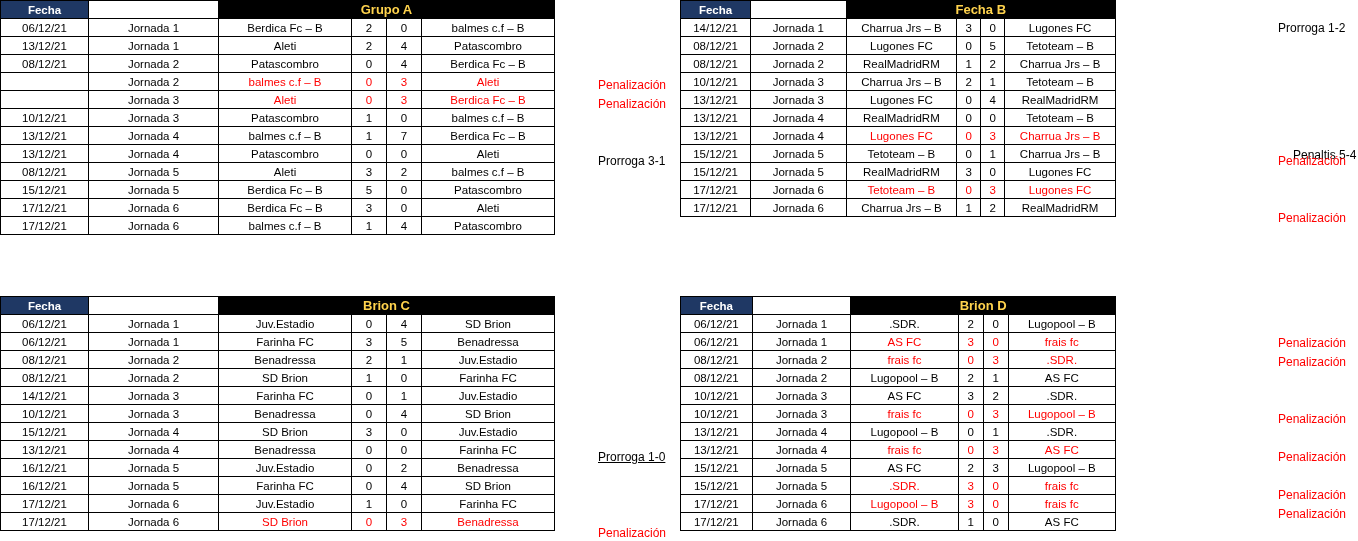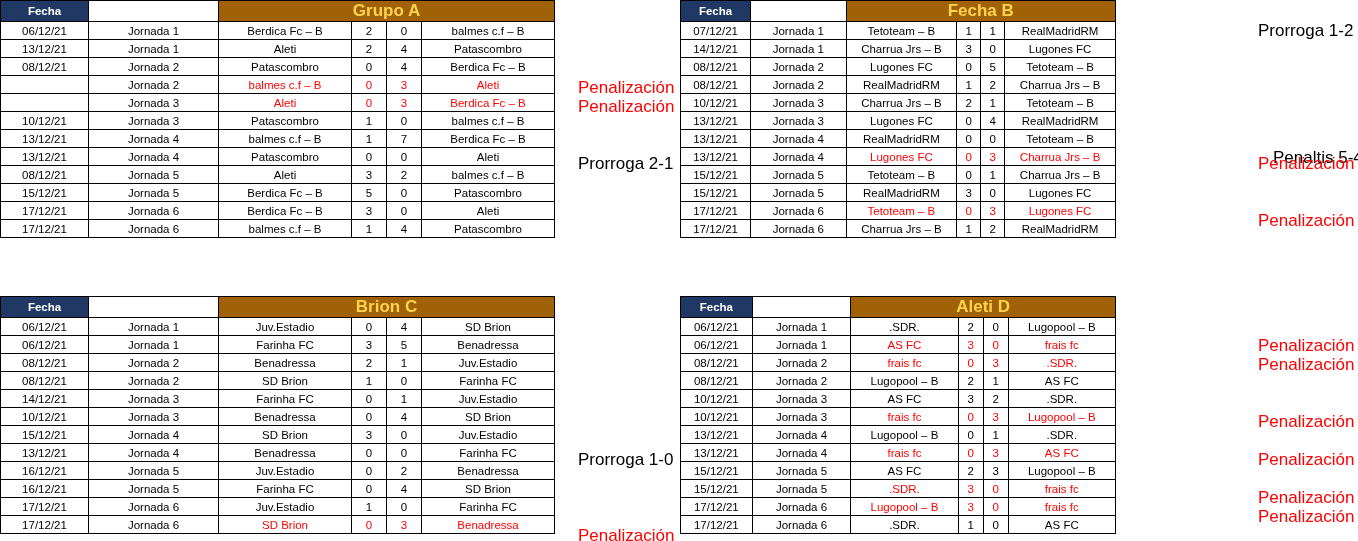--- a/index.html
+++ b/index.html
@@ -38,42 +38,43 @@
   }
   td.nob {
     border: none;
   }
   td.fecha-h {
     background: #1f3864;
     color: #ffffff;
     font-weight: bold;
   }
   td.title {
-    background: #a16207;
+    background: #000000;
     color: #ffd34d;
     font-weight: bold;
-    font-size: 17px;
+    font-size: 13px;
   }
   td.jornada {
     text-align: left;
     padding-left: 4px;
   }
   td.team {
     text-align: center;
   }
   td.score {
     text-align: center;
   }
   .red {
     color: #ff0000;
   }
   .note {
     position: absolute;
-    font-size: 17px;
+    font-size: 12px;
     white-space: nowrap;
+    margin-left: 20px;
   }
   .note.red { color: #ff0000; }
   
   col.c-fecha { width: 88px; }
   col.c-jornada { width: 130px; }
   col.c-team { width: 133px; }
   col.c-score { width: 35px; }
 </style>
 </head>
 <body>
@@ -189,46 +190,38 @@
             <td class="jornada">Jornada 6</td>
             <td class="team">balmes c.f – B</td>
             <td class="score">1</td>
             <td class="score">4</td>
             <td class="team">Patascombro</td>
           </tr>
         </tbody>
     </table>
   <div class="note red" style="left: 578px; top: 78px;">Penalización</div>
       <div class="note red" style="left: 578px; top: 97px;">Penalización</div>
-      <div class="note" style="left: 578px; top: 154px;">Prorroga 2-1</div>
+      <div class="note" style="left: 578px; top: 154px;">Prorroga 3-1</div>
     </div>
 
   <div class="block" style="left:680px; top:0px;">
     <table class="grid">
       <colgroup>
         <col class="c-fecha">
           <col class="c-jornada">
           <col class="c-team">
           <col class="c-score">
           <col class="c-score">
           <col class="c-team">
       </colgroup>
       <tbody>
           <tr>
             <td class="fecha-h">Fecha</td>
             <td class="nob"></td>
             <td class="title" colspan="4">Fecha B</td>
-          </tr>
-          <tr>
-            <td>07/12/21</td>
-            <td class="jornada">Jornada 1</td>
-            <td class="team">Tetoteam – B</td>
-            <td class="score">1</td>
-            <td class="score">1</td>
-            <td class="team">RealMadridRM</td>
           </tr>
           <tr>
             <td>14/12/21</td>
             <td class="jornada">Jornada 1</td>
             <td class="team">Charrua Jrs – B</td>
             <td class="score">3</td>
             <td class="score">0</td>
             <td class="team">Lugones FC</td>
           </tr>
           <tr>
@@ -426,39 +419,39 @@
           <tr>
             <td>17/12/21</td>
             <td class="jornada">Jornada 6</td>
             <td class="team red">SD Brion</td>
             <td class="score red">0</td>
             <td class="score red">3</td>
             <td class="team red">Benadressa</td>
           </tr>
         </tbody>
     </table>
-  <div class="note" style="left: 578px; top: 154px;">Prorroga 1-0</div>
+  <div class="note" style="left: 578px; top: 154px; text-decoration: underline;">Prorroga 1-0</div>
       <div class="note red" style="left: 578px; top: 230px;">Penalización</div>
     </div>
 
   <div class="block" style="left:680px; top:296px;">
     <table class="grid">
       <colgroup>
         <col class="c-fecha">
           <col class="c-jornada">
           <col class="c-team">
           <col class="c-score">
           <col class="c-score">
           <col class="c-team">
       </colgroup>
       <tbody>
           <tr>
             <td class="fecha-h">Fecha</td>
             <td class="nob"></td>
-            <td class="title" colspan="4">Aleti D</td>
+            <td class="title" colspan="4">Brion D</td>
           </tr>
           <tr>
             <td>06/12/21</td>
             <td class="jornada">Jornada 1</td>
             <td class="team">.SDR.</td>
             <td class="score">2</td>
             <td class="score">0</td>
             <td class="team">Lugopool – B</td>
           </tr>
           <tr>

